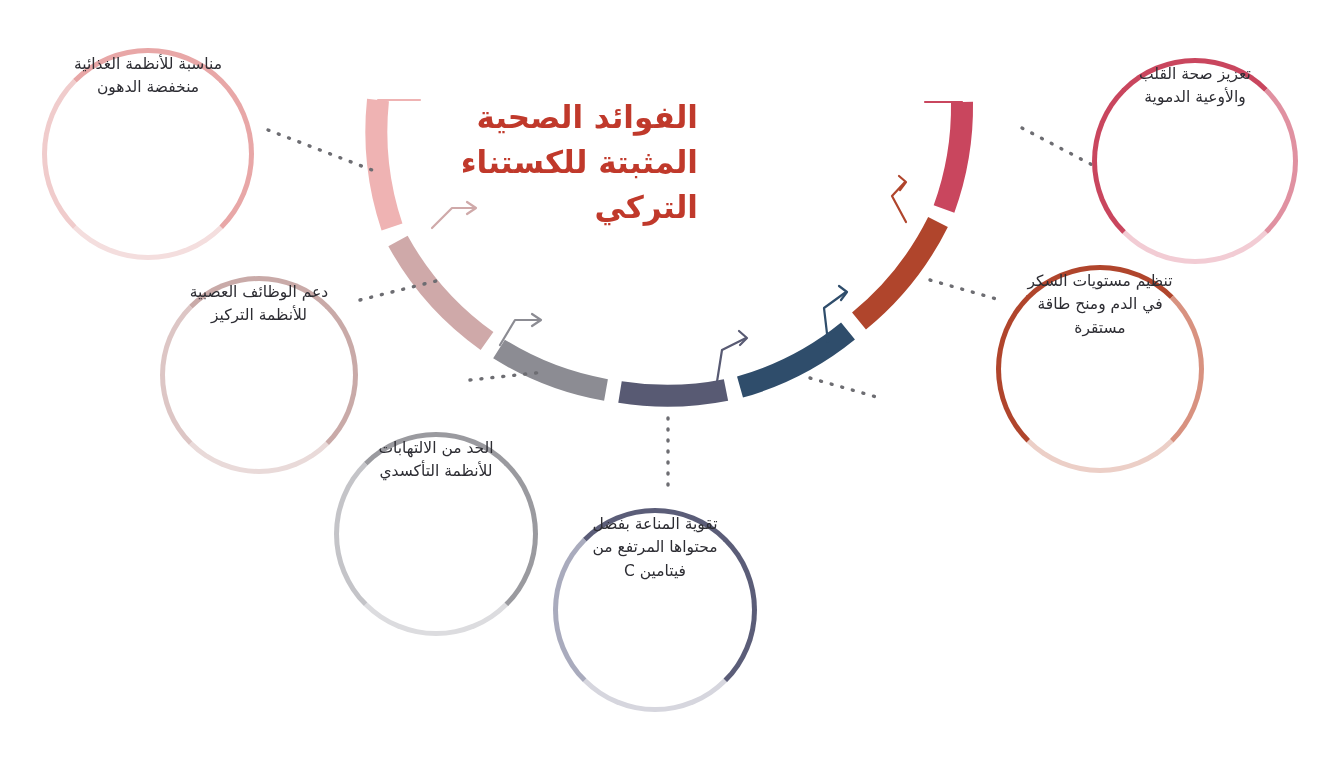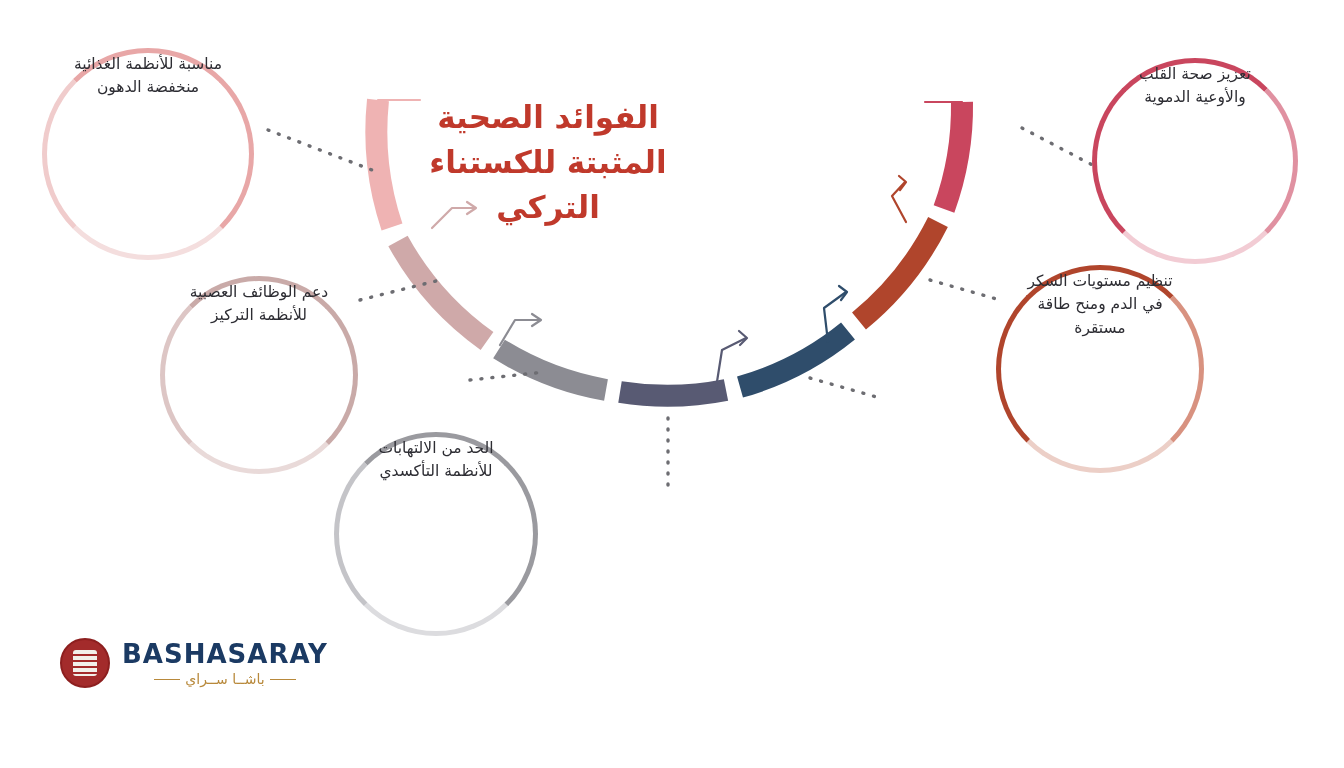--- a/index.html
+++ b/index.html
@@ -20,21 +20,21 @@
     left: 0;
     top: 0;
     width: 1344px;
     height: 768px;
   }
   .title {
     position: absolute;
     left: 398px;
     top: 95px;
     width: 300px;
-    text-align: center;
+    text-align: right;
     color: #c0392b;
     font-family: "DejaVu Sans", "Liberation Sans", sans-serif;
     font-weight: bold;
     font-size: 31px;
     line-height: 1.45;
     direction: rtl;
   }
   .node {
     position: absolute;
     border-radius: 50%;
@@ -192,33 +192,27 @@
   </div>
 
   <div class="node" style="left:160px; top:276px; width:198px; height:198px; border:5px solid #c9aaa8; border-bottom-color:#e9dad9; border-left-color:#ddc6c5;">
     <div class="txt">دعم الوظائف العصبية للأنظمة التركيز</div>
   </div>
 
   <div class="node" style="left:334px; top:432px; width:204px; height:204px; border:5px solid #9a9a9f; border-bottom-color:#dcdcdf; border-left-color:#c4c4c8;">
     <div class="txt">الحد من الالتهابات للأنظمة التأكسدي</div>
   </div>
 
+  <div class="node" style="left:553px; top:508px; width:204px; height:204px; border:5px solid #5b5d78; border-bottom-color:#d6d6de; border-left-color:#a9abbd;">
+    <div class="txt">تقوية المناعة بفضل محتواها المرتفع من فيتامين C</div>
+  </div>
 
 
   <div class="node" style="left:996px; top:265px; width:208px; height:208px; border:5px solid #b0452c; border-bottom-color:#eccfc7; border-right-color:#d89280;">
     <div class="txt">تنظيم مستويات السكر في الدم ومنح طاقة مستقرة</div>
   </div>
 
   <div class="node" style="left:1092px; top:58px; width:206px; height:206px; border:5px solid #c9465e; border-bottom-color:#f2ccd4; border-right-color:#e091a1;">
     <div class="txt">تعزيز صحة القلب والأوعية الدموية</div>
   </div>
 
-  <div class="brand">
-    <div class="brand-text">
-      <div class="brand-main">BASHASARAY</div>
-      <div class="brand-sub">باشــا ســراي</div>
-    </div>
-    <div class="brand-mark">
-      <div class="inner"></div>
-    </div>
-  </div>
 
 </div>
 
 </body></html>

